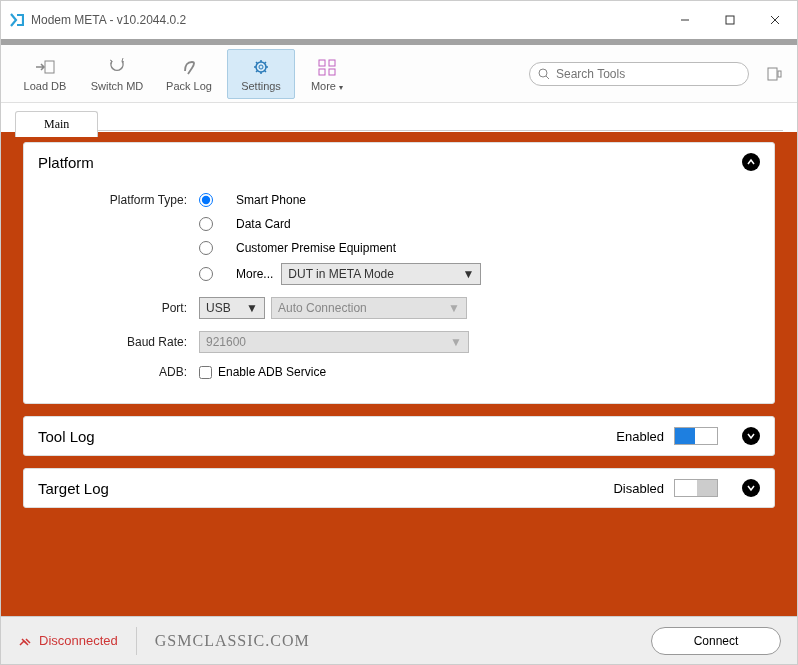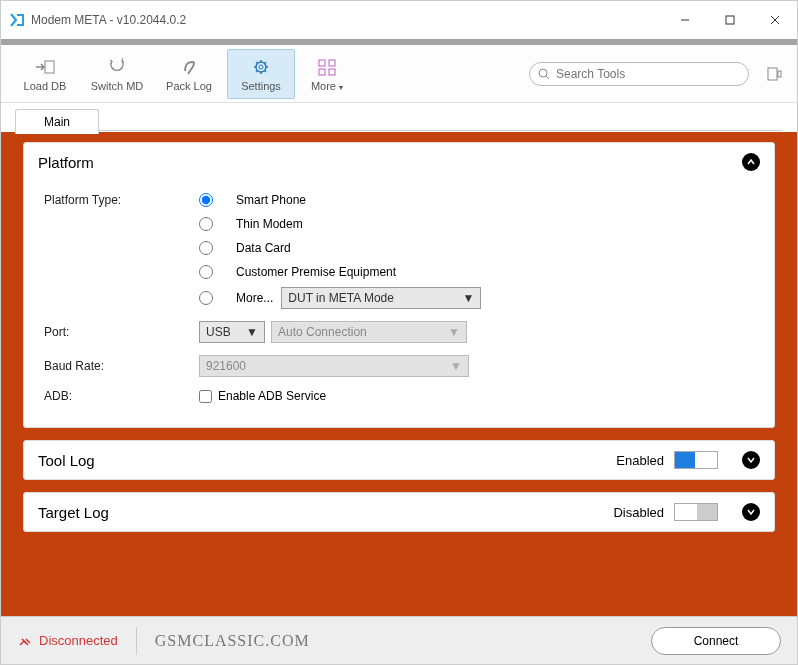--- a/index.html
+++ b/index.html
@@ -80,24 +80,25 @@
   .righticon {
     width: 26px; height: 26px; margin-left: 8px;
     display:flex; align-items:center; justify-content:center;
     color: #666;
   }
 
   
   .tabstrip {
     height: 28px;
     display: flex;
-    align-items: center;
+    align-items: flex-start;
     padding-left: 14px;
     padding-top: 8px;
     background: #fff;
+    font-family: Liberation Serif, serif;
   }
   .tab {
     padding: 5px 28px;
     border: 1px solid #ccc;
     border-bottom: none;
     border-top-left-radius: 3px;
     border-top-right-radius: 3px;
     background: #fff;
     font-size: 12px;
     position: relative;
@@ -140,21 +141,21 @@
     margin-left: 14px;
   }
   .panel-body {
     padding: 4px 20px 18px 20px;
   }
   .frow {
     display: flex; align-items: center;
     margin: 6px 0;
   }
   .flabel {
-    width: 155px; padding-right: 12px;
+    width: 155px; text-align: right; padding-right: 12px;
     color: #222;
   }
   .radio { display:flex; align-items:center; gap:23px; margin: 2px 0; }
   .radio input { width: 14px; height: 14px; }
   .sel {
     height: 22px; border: 1px solid #999; background: #e8e8e8;
     padding: 0 6px; font-size: 12px; color: #333;
     display: flex; align-items: center; position: relative;
   }
   .sel.disabled { color: #888; background: #e2e2e2; border-color:#bbb; }
@@ -315,27 +316,20 @@
         <div class="flabel">Platform Type:</div>
         <label class="radio">
             <input type="radio" name="pt" checked="" style="">
             <span>Smart Phone</span>
           </label>
       </div>
       <div class="frow">
           <div class="flabel"></div>
         <label class="radio">
             <input type="radio" name="pt" style="">
-            <span>Thin Modem</span>
-          </label>
-      </div>
-      <div class="frow">
-          <div class="flabel"></div>
-        <label class="radio">
-            <input type="radio" name="pt" style="">
             <span>Data Card</span>
           </label>
       </div>
       <div class="frow">
           <div class="flabel"></div>
         <label class="radio">
             <input type="radio" name="pt" style="">
             <span>Customer Premise Equipment</span>
           </label>
       </div>

